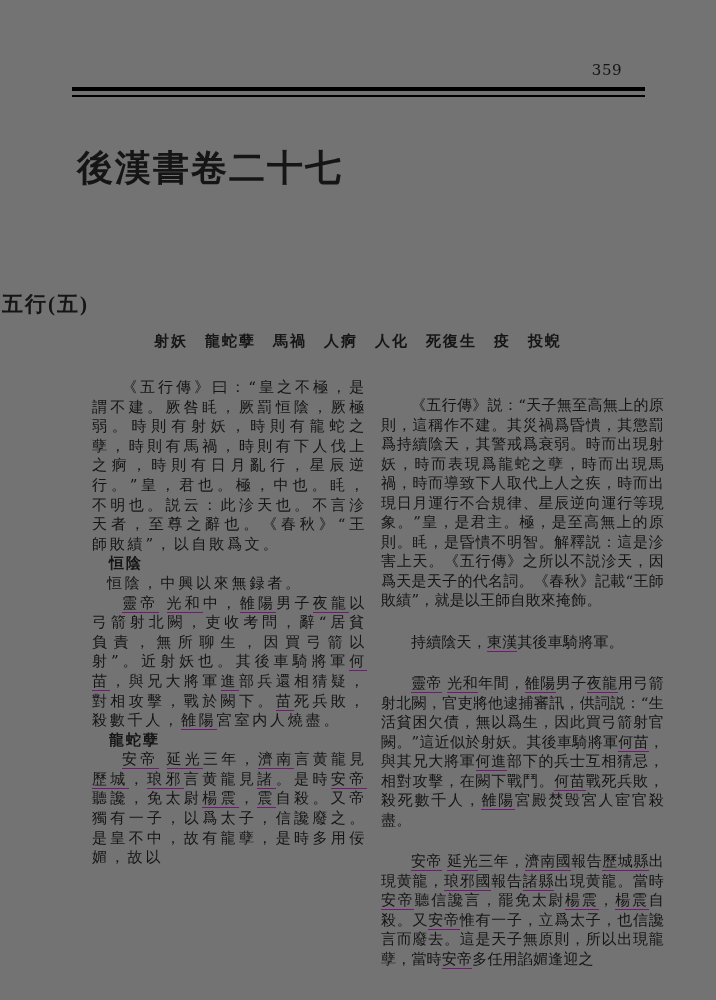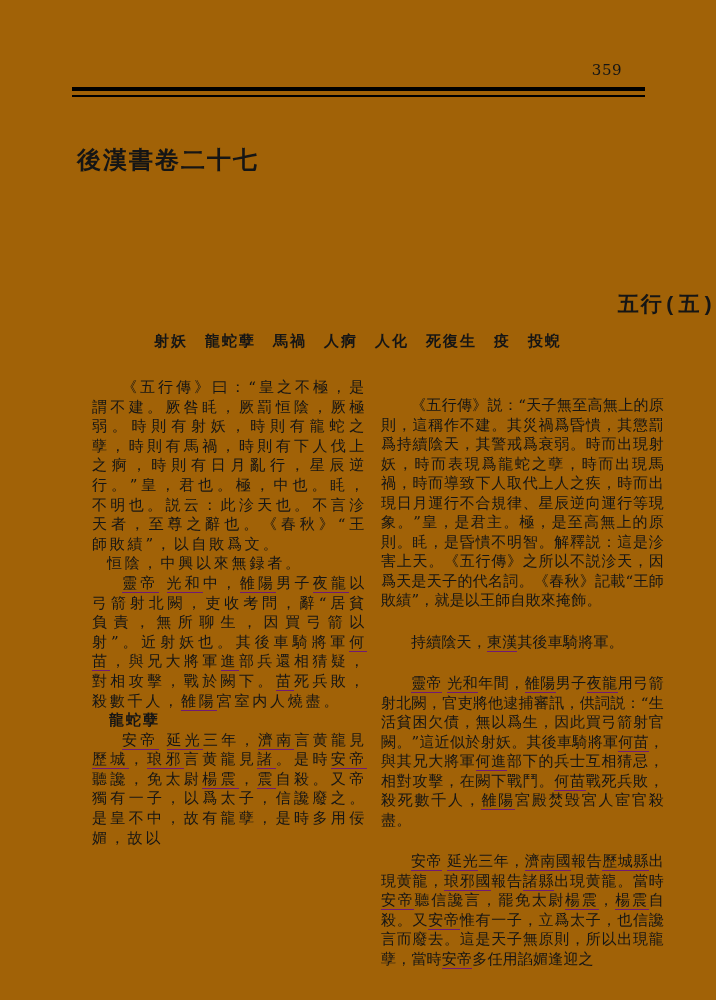--- a/index.html
+++ b/index.html
@@ -1,30 +1,30 @@
 <!DOCTYPE html>
 <html><head>
 <meta charset="utf-8">
 <style>
   html,body{margin:0;padding:0;background:#e8e8e8;}
   .sheet{
-    position:relative;width:716px;height:1000px;background:#a16207;
+    position:relative;width:716px;height:1000px;background:#737373;
     font-family:"DejaVu Serif","Liberation Serif",serif;color:#151515;
     overflow:hidden;
   }
   .pageno{position:absolute;top:61px;right:94px;font-size:15px;letter-spacing:.5px;}
   .rule{position:absolute;top:87px;left:72px;width:573px;height:4px;
     border-top:4px solid #000;border-bottom:2px solid #000;}
   .book-title{position:absolute;left:77px;top:144px;margin:0;
     font-family:Liberation Mono, monospace;
-    font-size:24px;font-weight:bold;letter-spacing:2px;}
+    font-size:36px;font-weight:bold;letter-spacing:2px;}
   .treatise{position:absolute;left:0;top:231px;width:716px;margin:0;text-align:center;
     font-size:22px;font-weight:normal;letter-spacing:14px;text-indent:14px;}
-  .chapter{position:absolute;left:0;top:290px;width:716px;margin:0;text-align:right;
-    font-family:Liberation Mono, monospace;
+  .chapter{position:absolute;left:0;top:290px;width:716px;margin:0;text-align:left;
+    font-family:Liberation Serif, serif;
     font-size:21px;font-weight:bold;letter-spacing:2px;text-indent:2px;}
   .topics{position:absolute;left:0;top:332px;width:716px;margin:0;text-align:center;
     font-size:15px;font-weight:bold;letter-spacing:2px;}
   .columns{position:absolute;left:92px;top:378px;width:572px;display:flex;gap:14px;}
   .col{font-size:15px;text-align:justify;text-justify:inter-character;}
   .col-left{width:275px;line-height:19.6px;letter-spacing:2.8px;}
   .col-right{width:283px;line-height:19.5px;letter-spacing:.2px;}
   .col p{margin:0;}
   .col-left p.body{text-indent:2em;}
   .col-left p.body-flush{text-indent:1em;}
@@ -44,20 +44,21 @@
   <div class="rule"></div>
 
   <h1 class="book-title">後漢書卷二十七</h1>
   <h3 class="chapter">五行(五)</h3>
   <div class="topics">射妖　龍蛇孽　馬禍　人痾　人化　死復生　疫　投蜺</div>
 
   <div class="columns">
 
     <div class="col col-left">
       <p class="body"><span>《五行傳》曰：“皇之不極，是謂不建。厥咎眊，厥罰恒陰，厥極弱。時則有射妖，時則有龍蛇之孽，時則有馬禍，時則有下人伐上之痾，時則有日月亂行，星辰逆行。”皇，君也。極，中也。眊，不明也。説云：此沴天也。不言沴天者，至尊之辭也。《春秋》“王師敗績”，以自敗爲文。</span></p>
+      <h4>恒陰</h4>
       <p class="body-flush"><span>恒陰，中興以來無録者。</span></p>
       <p class="body"><span class="pn">靈帝</span><span> </span><span class="pn">光和</span><span>中，</span><span class="pn">雒陽</span><span>男子</span><span class="pn">夜龍</span><span>以弓箭射北闕，吏收考問，辭“居貧負責，無所聊生，因買弓箭以射”。近射妖也。其後車騎將軍</span><span class="pn">何苗</span><span>，與兄大將軍</span><span class="pn">進</span><span>部兵還相猜疑，對相攻擊，戰於闕下。</span><span class="pn">苗</span><span>死兵敗，殺數千人，</span><span class="pn">雒陽</span><span>宮室内人燒盡。</span></p>
       <h4>龍蛇孽</h4>
       <p class="body"><span class="pn">安帝</span><span> </span><span class="pn">延光</span><span>三年，</span><span class="pn">濟南</span><span>言黄龍見</span><span class="pn">歷城</span><span>，</span><span class="pn">琅邪</span><span>言黄龍見</span><span class="pn">諸</span><span>。是時</span><span class="pn">安帝</span><span>聽讒，免太尉</span><span class="pn">楊震</span><span>，</span><span class="pn">震</span><span>自殺。又帝獨有一子，以爲太子，信讒廢之。是皇不中，故有龍孽，是時多用佞媚，故以</span></p>
     </div>
 
     <div class="col col-right">
       <p><span>《五行傳》説：“天子無至高無上的原則，這稱作不建。其災禍爲昏憒，其懲罰爲持續陰天，其警戒爲衰弱。時而出現射妖，時而表現爲龍蛇之孽，時而出現馬禍，時而導致下人取代上人之疾，時而出現日月運行不合規律、星辰逆向運行等現象。”皇，是君主。極，是至高無上的原則。眊，是昏憒不明智。解釋説：這是沴害上天。《五行傳》之所以不説沴天，因爲天是天子的代名詞。《春秋》記載“王師敗績”，就是以王師自敗來掩飾。</span></p>
       <p><span>持續陰天，</span><span class="pn">東漢</span><span>其後車騎將軍。</span></p>
       <p><span class="pn">靈帝</span><span> </span><span class="pn">光和</span><span>年間，</span><span class="pn">雒陽</span><span>男子</span><span class="pn">夜龍</span><span>用弓箭射北闕，官吏將他逮捕審訊，供詞説：“生活貧困欠債，無以爲生，因此買弓箭射官闕。”這近似於射妖。其後車騎將軍</span><span class="pn">何苗</span><span>，與其兄大將軍</span><span class="pn">何進</span><span>部下的兵士互相猜忌，相對攻擊，在闕下戰鬥。</span><span class="pn">何苗</span><span>戰死兵敗，殺死數千人，</span><span class="pn">雒陽</span><span>宮殿焚毁宮人宦官殺盡。</span></p>

